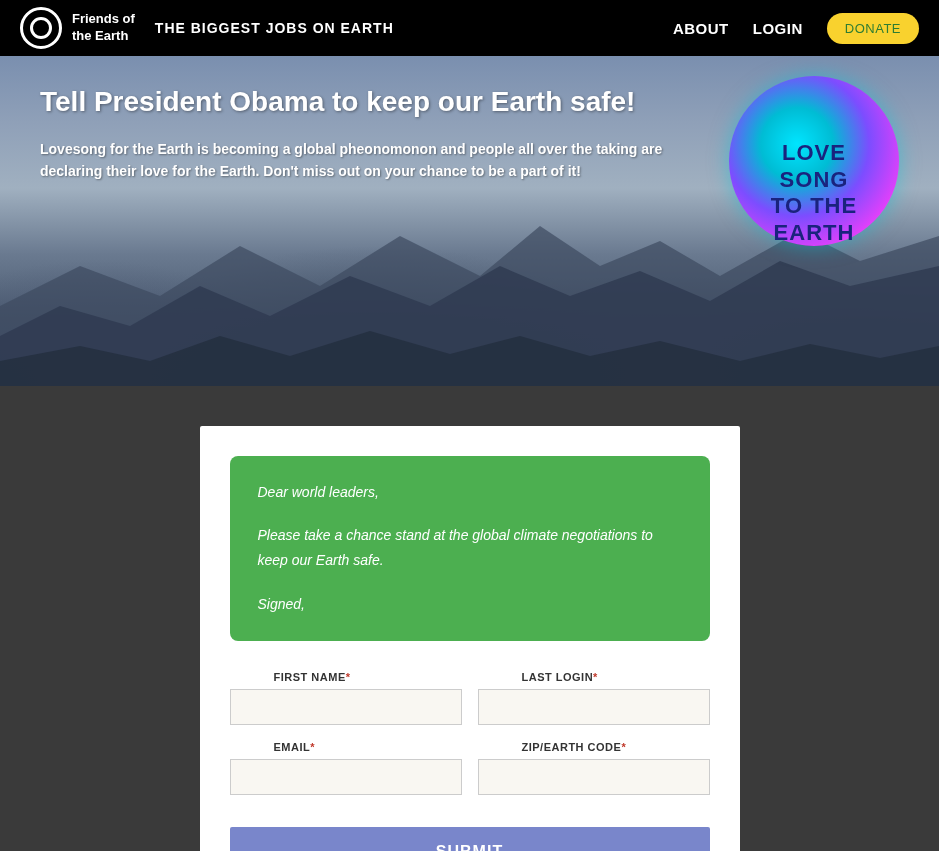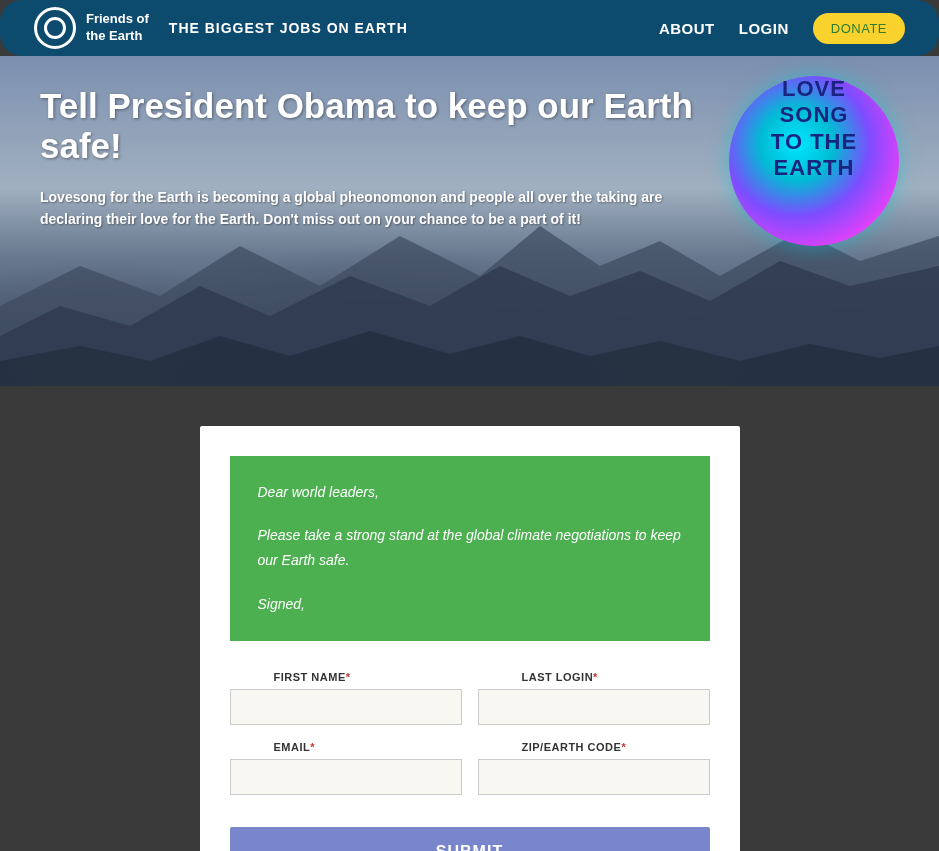--- a/index.html
+++ b/index.html
@@ -1,25 +1,24 @@
 <!DOCTYPE html>
 <html><head>
   <meta charset="utf-8">
   <style>
     * { margin: 0; padding: 0; box-sizing: border-box; }
     body { font-family: Arial, sans-serif; background: #3a3a3a; width: 939px; }
 
     
     .header {
-      background: #0c4a6e;
+      background: #000000;
       display: flex;
       align-items: center;
-      padding: 0 34px;
+      padding: 0 20px;
       height: 56px;
-      border-radius: 22px;
     }
     .header-logo {
       display: flex;
       align-items: center;
       gap: 10px;
       margin-right: 20px;
     }
     .logo-circle {
       width: 42px;
       height: 42px;
@@ -104,21 +103,21 @@
       right: 0;
       height: 180px;
     }
     .hero-content {
       position: relative;
       z-index: 2;
       max-width: 680px;
     }
     .hero-title {
       color: #fff;
-      font-size: 35px;
+      font-size: 28px;
       font-weight: bold;
       margin-bottom: 20px;
       text-shadow: 1px 1px 3px rgba(0,0,0,0.4);
     }
     .hero-text {
       color: #fff;
       font-size: 14px;
       line-height: 1.6;
       margin-bottom: 16px;
       font-weight: bold;
@@ -126,21 +125,21 @@
     }
     .hero-badge {
       position: absolute;
       top: 20px;
       right: 40px;
       width: 170px;
       height: 170px;
       border-radius: 50%;
       background: radial-gradient(circle at 40% 40%, #00e5ff, #00bcd4, #7c4dff, #e040fb, #00e5ff);
       display: flex;
-      align-items: flex-start;
+      align-items: flex-end;
       justify-content: center;
       z-index: 3;
       box-shadow: 0 0 20px rgba(0,200,220,0.5);
     }
     .hero-badge-text {
       color: #1a237e;
       font-size: 22px;
       font-weight: 900;
       text-align: center;
       line-height: 1.2;
@@ -157,21 +156,21 @@
     }
     .form-card {
       background: #fff;
       width: 540px;
       padding: 30px;
       border-radius: 2px;
     }
     .letter-box {
       background: #4caf50;
       padding: 24px 28px;
-      border-radius: 0;
+      border-radius: 8px;
       margin-bottom: 30px;
     }
     .letter-text {
       color: #fff;
       font-style: italic;
       font-size: 14px;
       line-height: 1.8;
     }
     .form-row {
       display: flex;
@@ -255,21 +254,21 @@
       <span>EARTH</span>
     </div>
   </div>
 </section>
 
 <section class="form-section">
   <div class="form-card">
     <div class="letter-box">
       <p class="letter-text">Dear world leaders,</p>
       <br>
-      <p class="letter-text">Please take a strong stand at the global climate negotiations to keep our Earth safe.</p>
+      <p class="letter-text">Please take a chance stand at the global climate negotiations to keep our Earth safe.</p>
       <br>
       <p class="letter-text">Signed,</p>
     </div>
 
     <div class="form-row">
       <div class="form-group">
         <label class="form-label">
           <span>FIRST NAME</span><span class="required-star">*</span>
         </label>
         <input type="text" class="form-input" style="">

